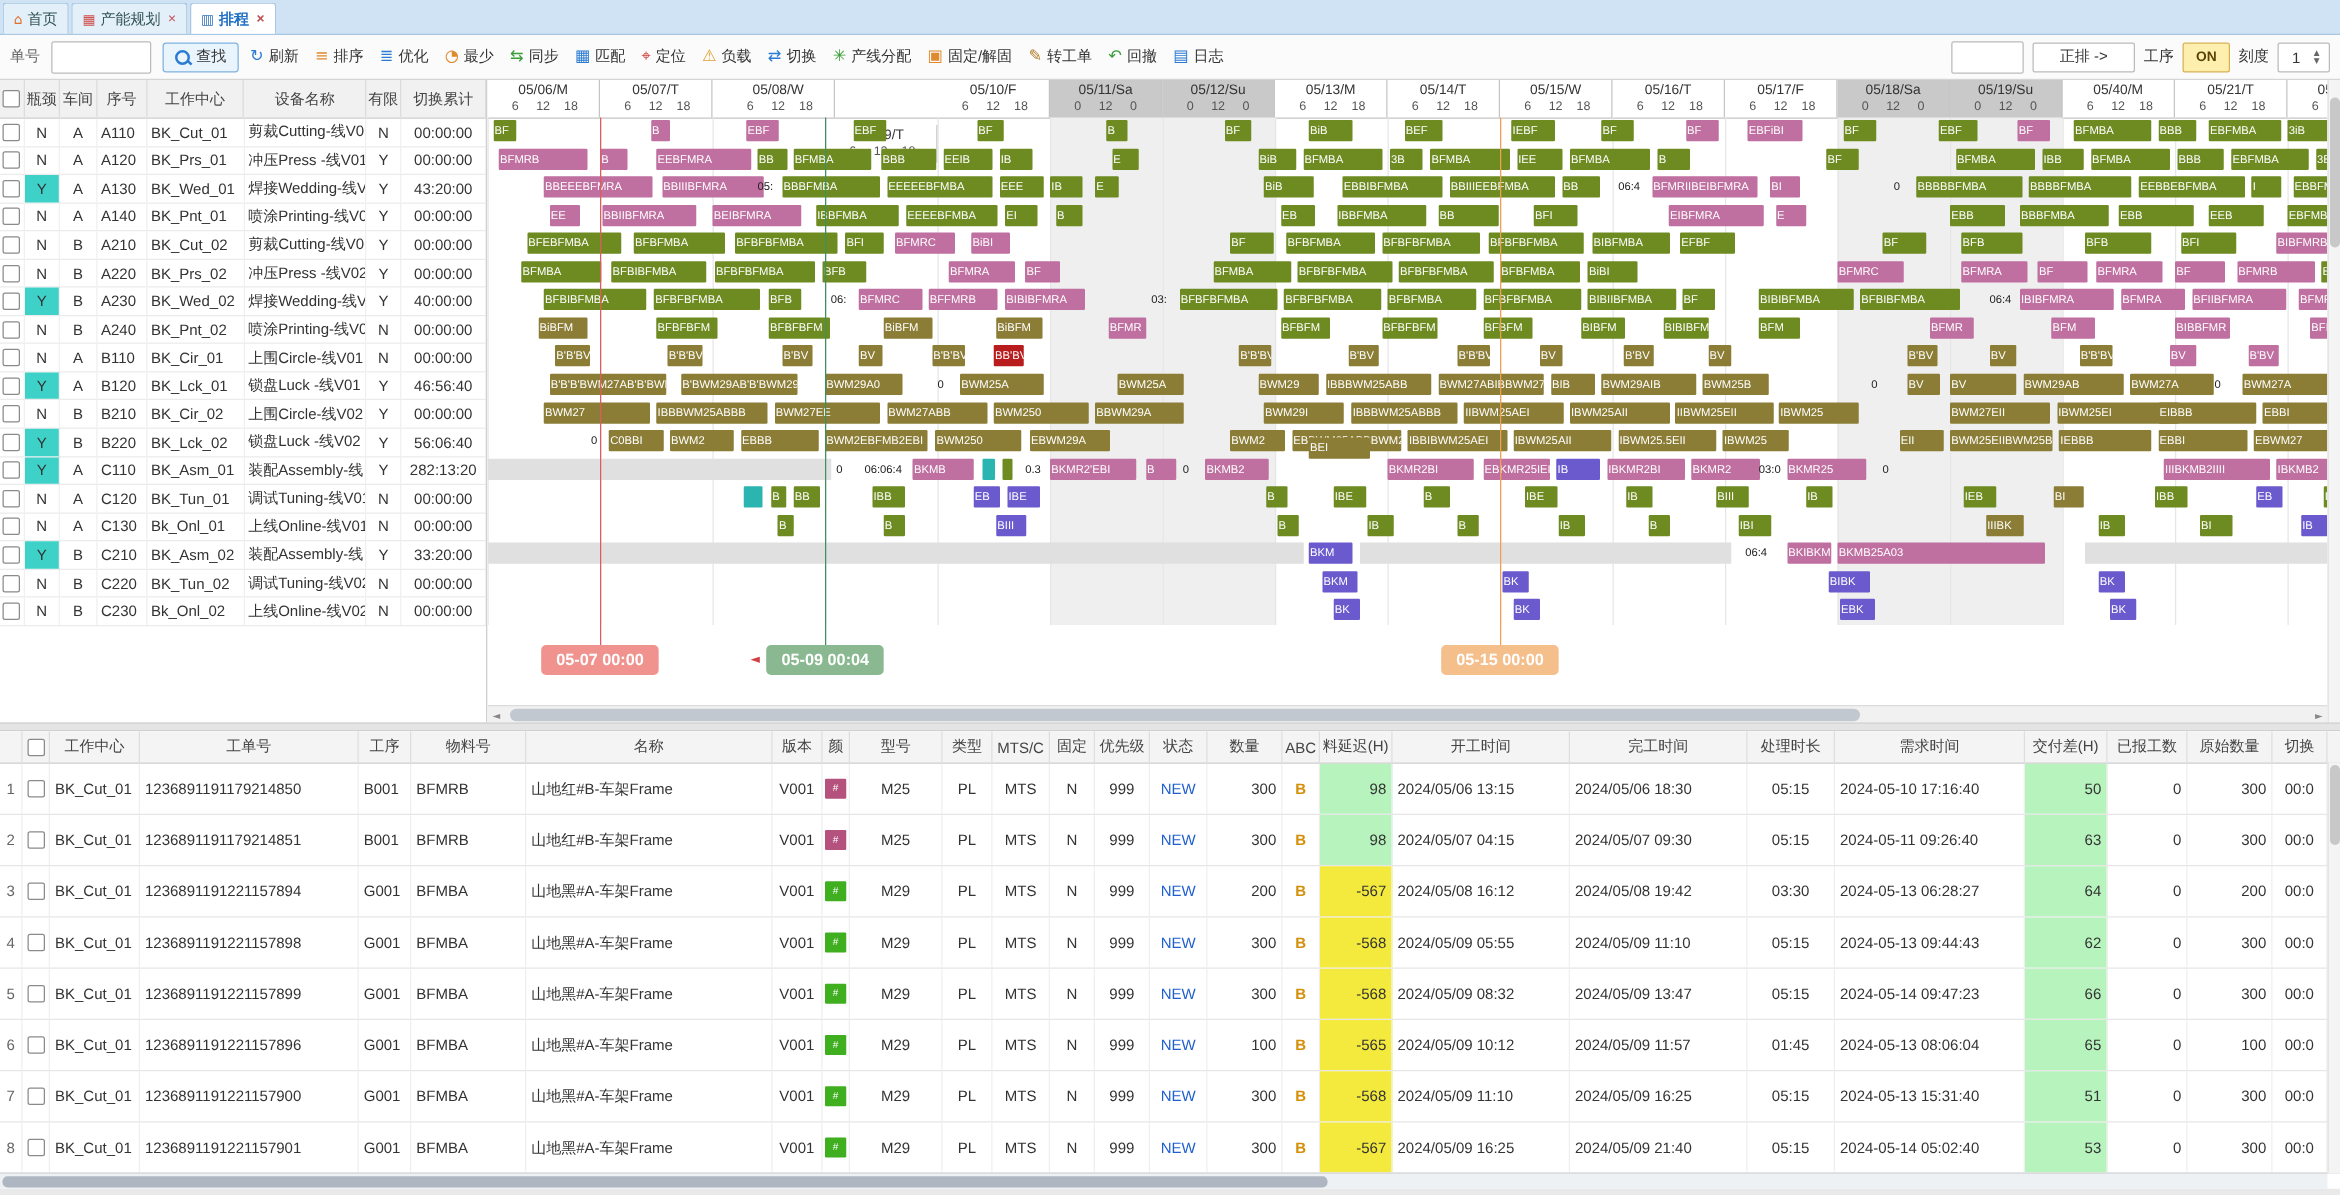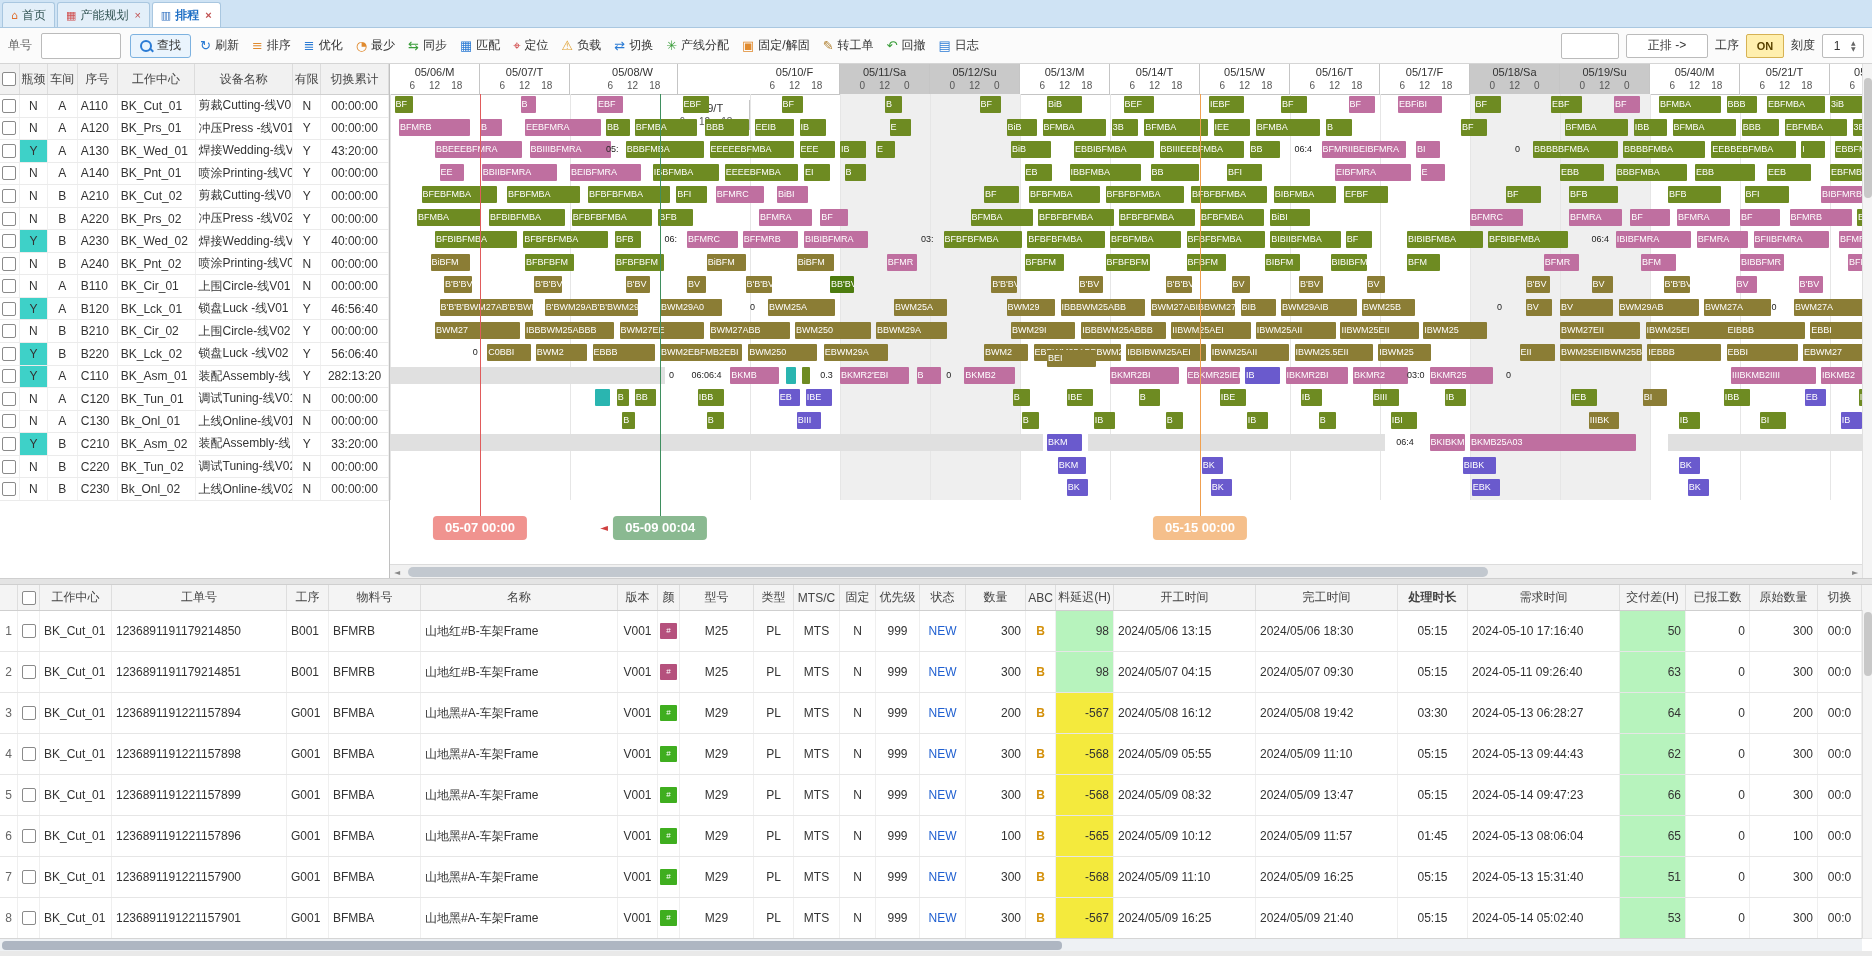--- a/index.html
+++ b/index.html
@@ -429,21 +429,21 @@
           </div>
         </div>
         <div class="g-dayc" style="left: 90px; width: 90px;">
           <div class="g-dlabel">05/07/T</div>
           <div class="g-ticks">
             <span style="left: 25%;">6</span>
             <span style="left: 50%;">12</span>
             <span style="left: 75%;">18</span>
           </div>
         </div>
-        <div class="g-dayc" style="left: 198px; width: 90px;">
+        <div class="g-dayc" style="left: 188px; width: 90px;">
           <div class="g-dlabel">05/08/W</div>
           <div class="g-ticks">
             <span style="left: 25%;">6</span>
             <span style="left: 50%;">12</span>
             <span style="left: 75%;">18</span>
           </div>
         </div>
         <div class="g-dayc" style="left: 270px; width: 90px; margin-top: 36px;">
           <div class="g-dlabel">05/09/T</div>
           <div class="g-ticks">
@@ -727,21 +727,21 @@
         <div class="gbar" style="left: 1017px; width: 33.2px; top: 159.85px; background: rgb(110, 139, 34);">BFM</div>
         <div class="gbar" style="left: 1153.8px; width: 35px; top: 159.85px; background: rgb(191, 111, 160);">BFMR</div>
         <div class="gbar" style="left: 1251px; width: 35px; top: 159.85px; background: rgb(191, 111, 160);">BFM</div>
         <div class="gbar" style="left: 1350px; width: 44px; top: 159.85px; background: rgb(191, 111, 160);">BIBBFMR</div>
         <div class="gbar" style="left: 1458px; width: 35px; top: 159.85px; background: rgb(191, 111, 160);">BFM</div>
         <div class="gbar" style="left: 54px; width: 27.8px; top: 182.4px; background: rgb(139, 125, 53);">B'B'BV</div>
         <div class="gbar" style="left: 144px; width: 27.8px; top: 182.4px; background: rgb(139, 125, 53);">B'B'BV</div>
         <div class="gbar" style="left: 235.8px; width: 24.2px; top: 182.4px; background: rgb(139, 125, 53);">B'BV</div>
         <div class="gbar" style="left: 297px; width: 18.8px; top: 182.4px; background: rgb(139, 125, 53);">BV</div>
         <div class="gbar" style="left: 355.5px; width: 26px; top: 182.4px; background: rgb(139, 125, 53);">B'B'BV</div>
-        <div class="gbar" style="left: 440px; width: 24.2px; top: 182.4px; background: #4d7c0f; text-align: center;">BB'BV</div>
+        <div class="gbar" style="left: 405px; width: 24.2px; top: 182.4px; background: #b91c1c; text-align: center;">BB'BV</div>
         <div class="gbar" style="left: 601.2px; width: 26px; top: 182.4px; background: rgb(139, 125, 53);">B'B'BV</div>
         <div class="gbar" style="left: 688.5px; width: 24.2px; top: 182.4px; background: rgb(139, 125, 53);">B'BV</div>
         <div class="gbar" style="left: 775.8px; width: 26px; top: 182.4px; background: rgb(139, 125, 53);">B'B'BV</div>
         <div class="gbar" style="left: 841.5px; width: 18.8px; top: 182.4px; background: rgb(139, 125, 53);">BV</div>
         <div class="gbar" style="left: 909px; width: 24.2px; top: 182.4px; background: rgb(139, 125, 53);">B'BV</div>
         <div class="gbar" style="left: 976.5px; width: 18.8px; top: 182.4px; background: rgb(139, 125, 53);">BV</div>
         <div class="gbar" style="left: 1135.8px; width: 24.2px; top: 182.4px; background: rgb(139, 125, 53);">B'BV</div>
         <div class="gbar" style="left: 1201.5px; width: 21.5px; top: 182.4px; background: rgb(139, 125, 53);">BV</div>
         <div class="gbar" style="left: 1273.5px; width: 26px; top: 182.4px; background: rgb(139, 125, 53);">B'B'BV</div>
         <div class="gbar" style="left: 1345.5px; width: 21.5px; top: 182.4px; background: rgb(191, 111, 160);">BV</div>
@@ -908,21 +908,21 @@
         <div class="dh-cell" style="width: 40px;">类型</div>
         <div class="dh-cell" style="width: 46px;">MTS/C</div>
         <div class="dh-cell" style="width: 36px;">固定</div>
         <div class="dh-cell" style="width: 44px;">优先级</div>
         <div class="dh-cell" style="width: 46px;">状态</div>
         <div class="dh-cell" style="width: 60px;">数量</div>
         <div class="dh-cell" style="width: 30px;">ABC</div>
         <div class="dh-cell" style="width: 58px;">料延迟(H)</div>
         <div class="dh-cell" style="width: 142px;">开工时间</div>
         <div class="dh-cell" style="width: 142px;">完工时间</div>
-        <div class="dh-cell" style="width: 70px; font-weight: bold;">处理时长</div>
+        <div class="dh-cell" style="width: 70px;">处理时长</div>
         <div class="dh-cell" style="width: 152px;">需求时间</div>
         <div class="dh-cell" style="width: 66px;">交付差(H)</div>
         <div class="dh-cell" style="width: 64px;">已报工数</div>
         <div class="dh-cell" style="width: 68px;">原始数量</div>
         <div class="dh-cell" style="width: 44px;">切换</div>
       </div>
     <div id="d-rows">
         <div class="d-row">
           <div class="d-cell num" style="width: 18px;">1</div>
           <div class="d-cell c" style="width: 22px;">

